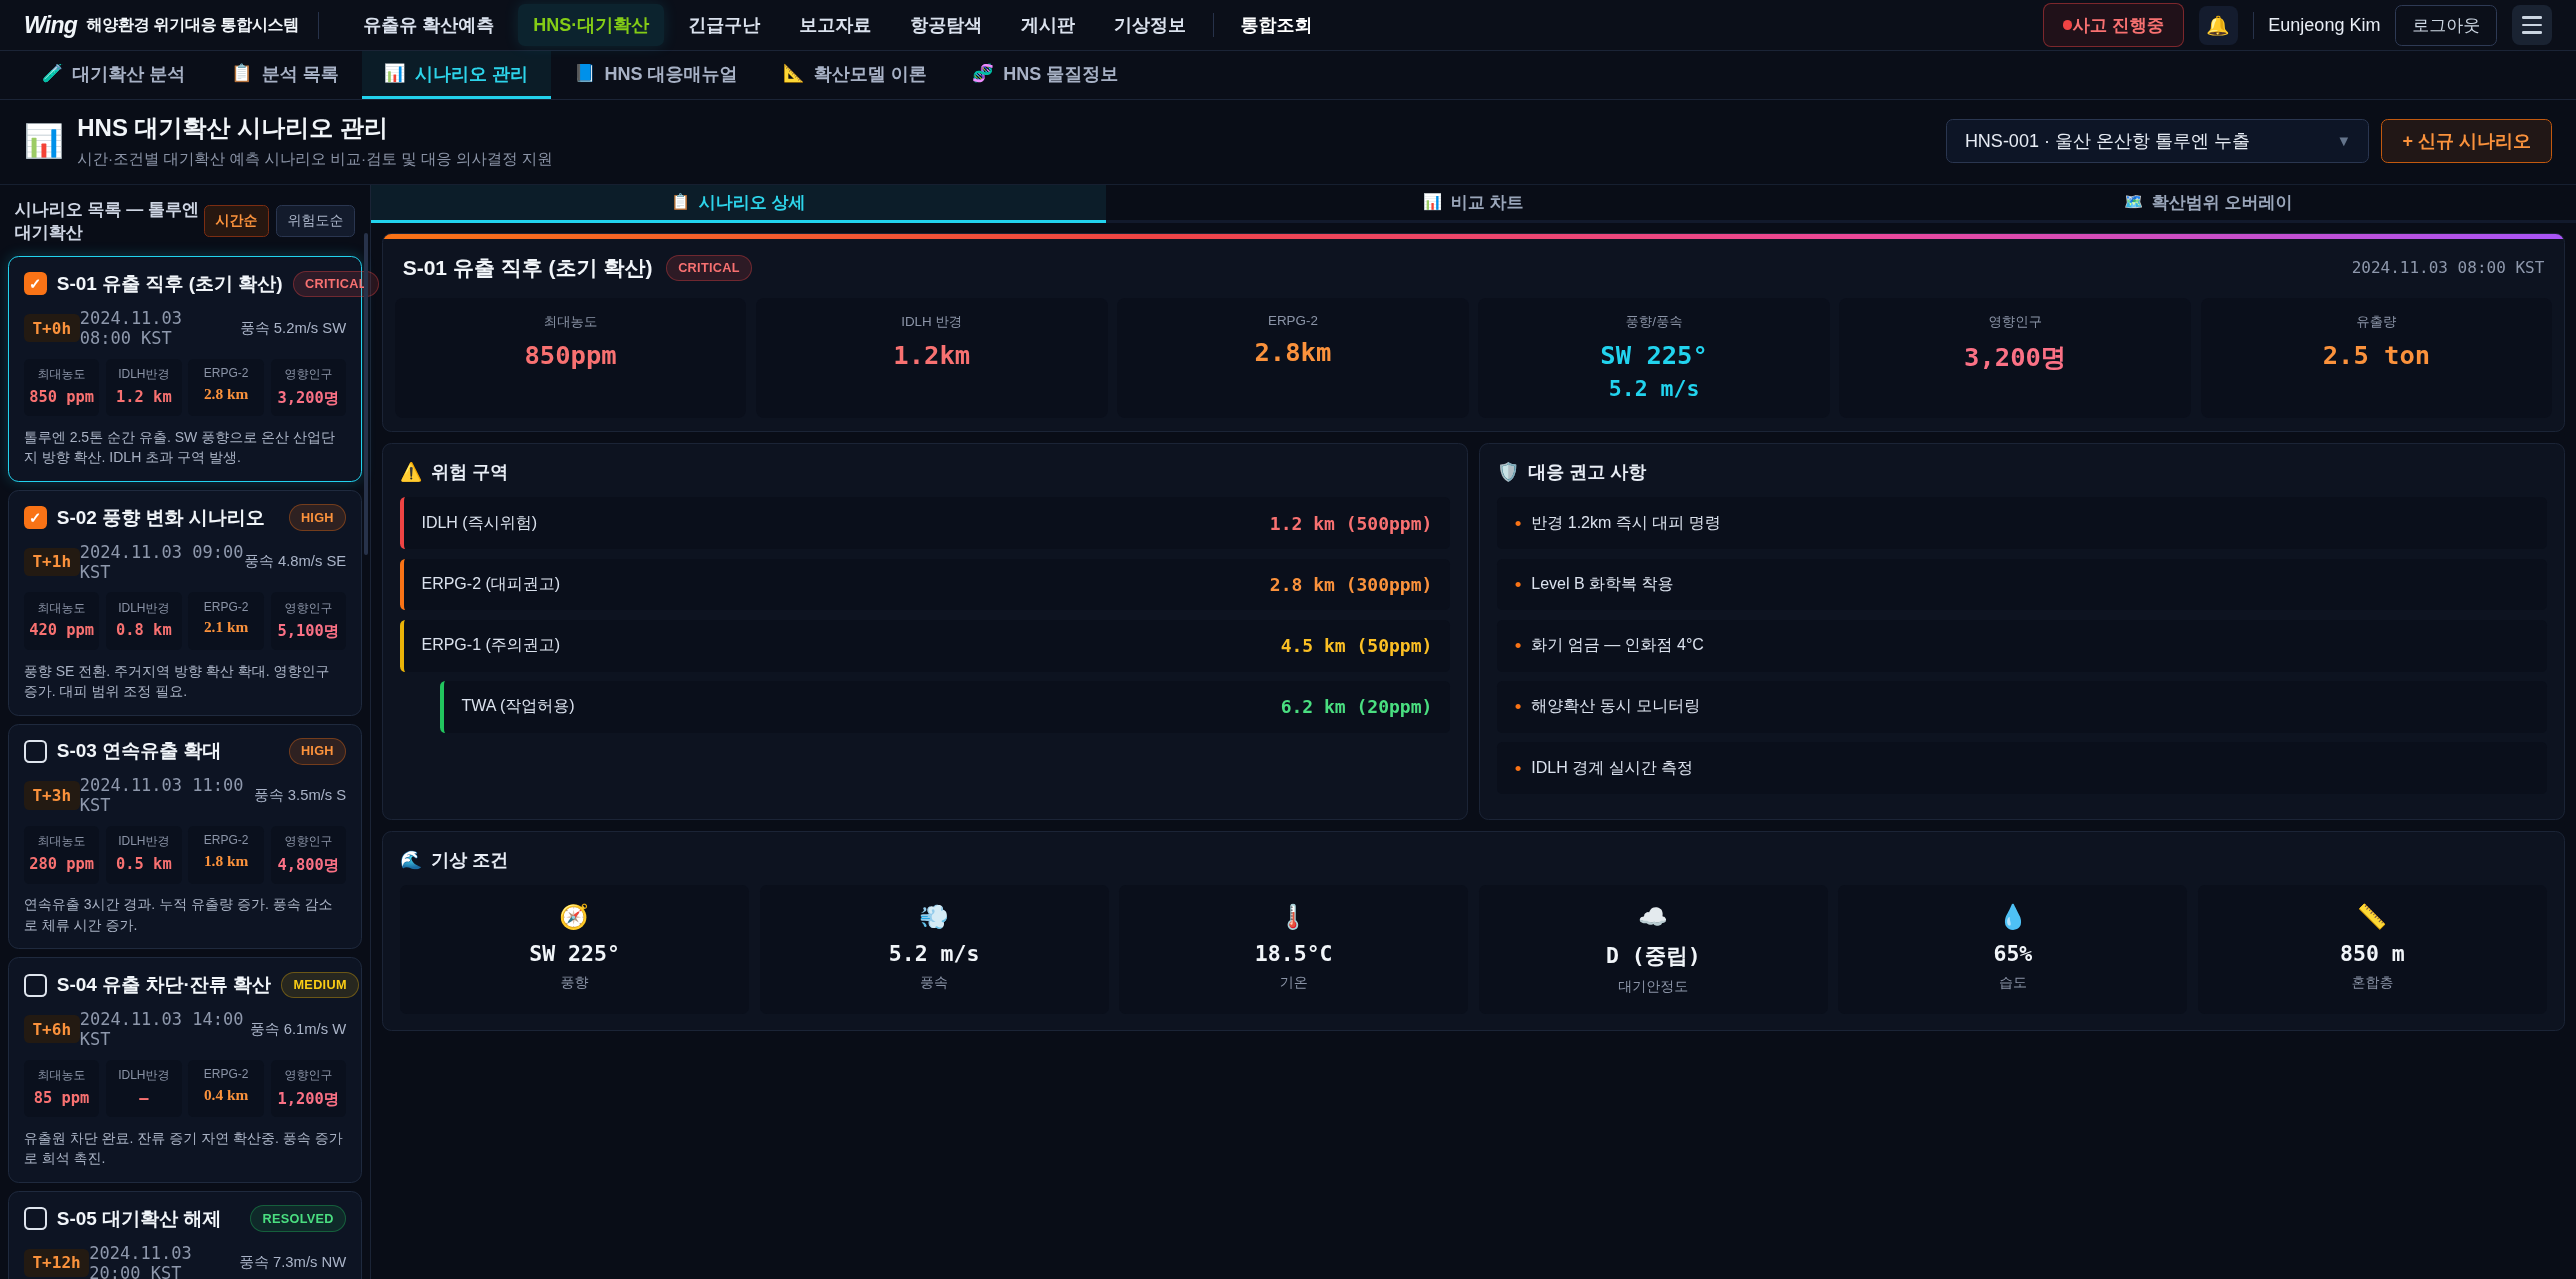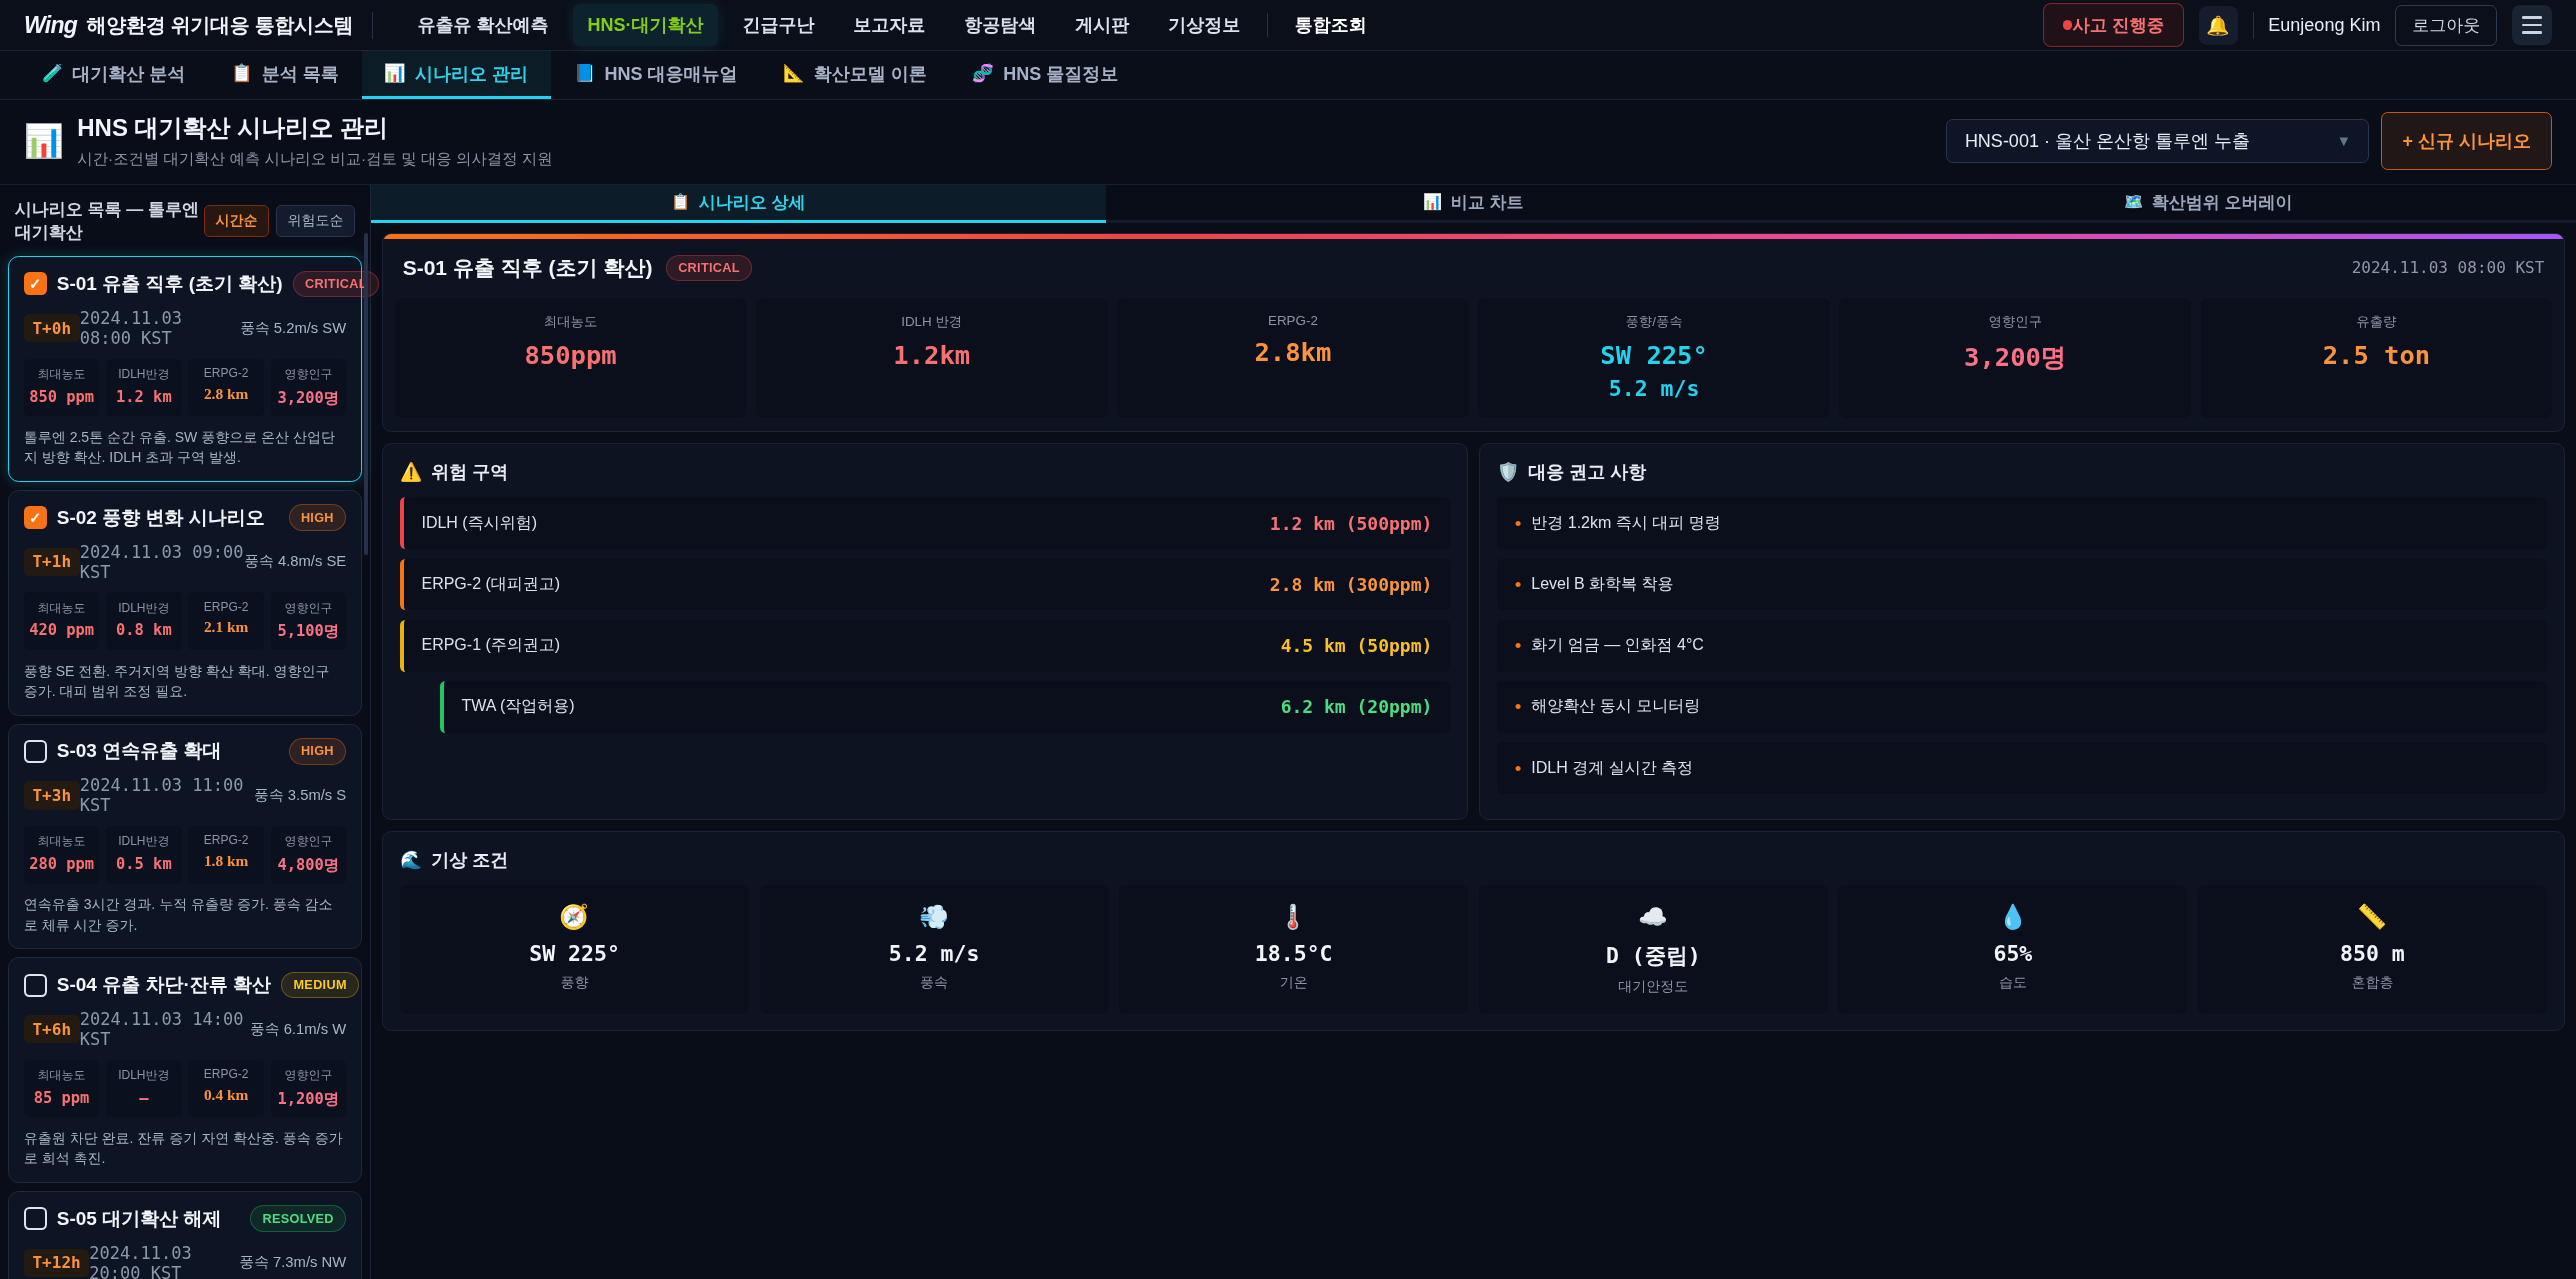--- a/index.html
+++ b/index.html
@@ -10,21 +10,21 @@
     font-family:"Liberation Sans", sans-serif;
   }
 
   
   .nav {
     height:51px; background:#0b0f19; border-bottom:0.7px solid #1b2436;
     display:flex; align-items:center; padding:0 24px; gap:19px;
   }
   .logo-wrap { display:flex; align-items:center; gap:9.4px; }
   .logo-mark { font-size:23px; font-weight:bold; font-style:italic; color:#f1f5f9; letter-spacing:-0.7px; }
-  .app-title { font-size:20px; font-weight:bold; color:#f1f5f9; letter-spacing:-0.3px;text-align:center; }
+  .app-title { font-size:16px; font-weight:bold; color:#f1f5f9; letter-spacing:-0.3px;text-align:center; }
   .nav-div { width:0.7px; height:27px; background:#27324a; }
   .menu { display:flex; align-items:center; gap:9.4px; margin-left:10.7px; flex:1; }
   .menu-item {
     font-size:18px; font-weight:600; color:#dbe2ee; padding:9.4px 14.8px; border-radius:6.7px;
     cursor:pointer; white-space:nowrap;
   }
   .menu-item.active { color:#84cc16; background:rgba(34,211,238,0.10); box-shadow:0 0 14.8px rgba(34,211,238,0.12); }
   .menu-item.accent { color:#ffffff;font-family:Liberation Mono, monospace; }
   .menu-sep { width:0.7px; height:24px; background:#27324a; margin:0 2.7px; }
   .nav-right { display:flex; align-items:center; gap:14.8px; }
@@ -65,21 +65,21 @@
   .ph-icon { font-size:32px; margin-right:13.4px; }
   .ph-title { font-size:24px; font-weight:bold; color:#f1f5f9; }
   .ph-sub { font-size:15.4px; color:#8b94a7; margin-top:5.4px; }
   .ph-right { margin-left:auto; display:flex; align-items:center; gap:12px; }
   .incident-select {
     width:423px; height:44px; background:#0d1526; border:0.7px solid #2a3650; border-radius:6.7px;
     display:flex; align-items:center; padding:0 17.4px; font-size:18px; color:#e8edf5; cursor:pointer;
   }
   .incident-select .chev { margin-left:auto; color:#64748b; font-size:14.8px; }
   .new-btn {
-    height:58px; padding:0 20px; border-radius:6.7px; border:1.3px solid #c2590f;
+    height:44px; padding:0 20px; border-radius:6.7px; border:1.3px solid #c2590f;
     background:rgba(249,115,22,0.10); color:#fb923c; font-size:18px; font-weight:bold;
     cursor:pointer; font-family:"Liberation Sans", sans-serif;
   }
 
   
   .content { display:flex; height:1118px; }
 
   
   .sidebar { width:371px; border-right:0.7px solid #1b2436; display:flex; flex-direction:column; position:relative; }
   .side-head { display:flex; align-items:center; padding:13.4px 14.8px 10.7px; }

